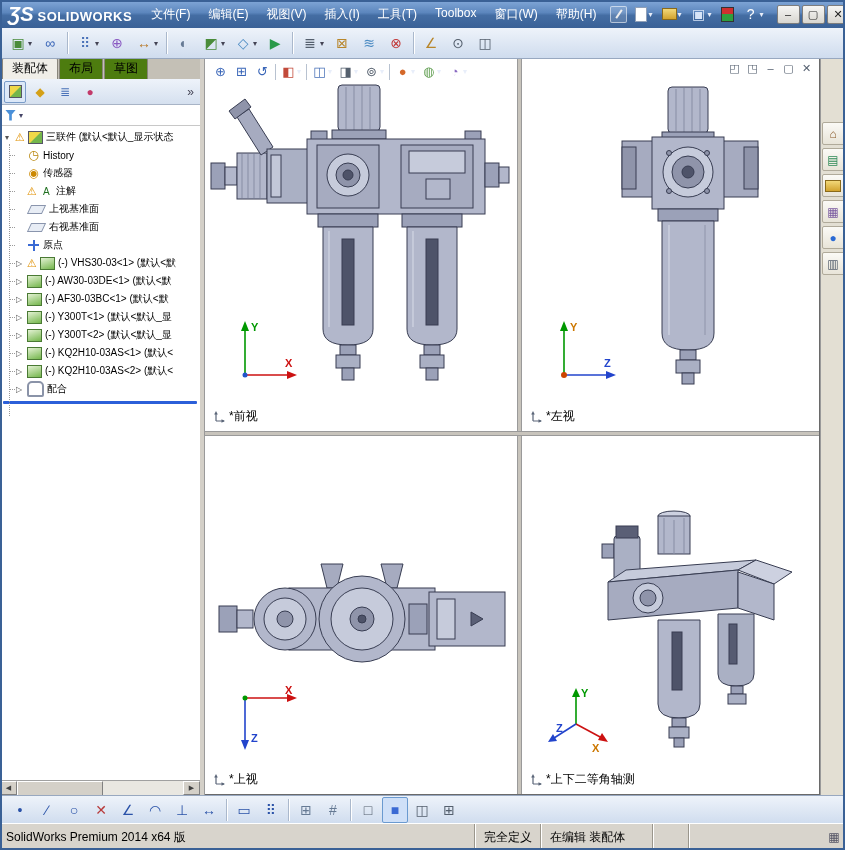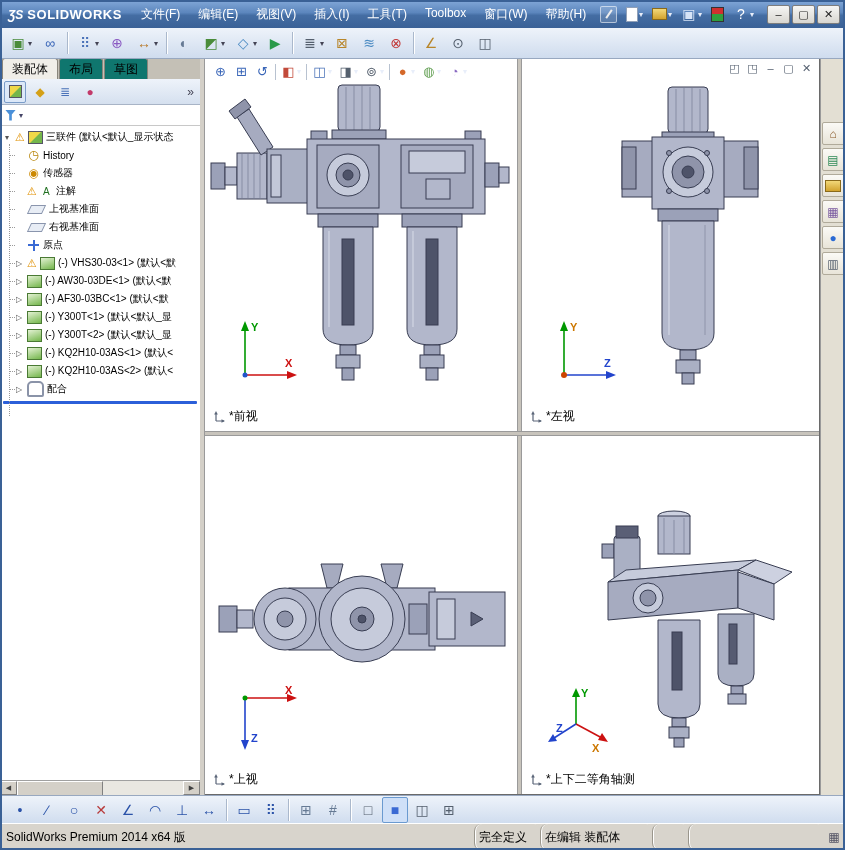--- a/index.html
+++ b/index.html
@@ -6,21 +6,21 @@
   body{width:845px;height:850px;position:relative;overflow:hidden;background:#d4d0c8;
        font-family:"Liberation Sans","DejaVu Sans",sans-serif;font-size:12px;color:#000;}
   #frame{position:absolute;left:0;top:0;width:845px;height:850px;border:2px solid #3a6196;
          pointer-events:none;z-index:50;box-sizing:border-box;}
 
   
   .titlebar{position:absolute;left:0;top:0;width:845px;height:28px;
     background:linear-gradient(#83a9d9 0%,#5c86bd 45%,#446da3 55%,#3a6196 100%);
     display:flex;align-items:center;color:#fff;z-index:10;}
   .logo{display:flex;align-items:baseline;gap:4px;padding:0 10px 0 8px;}
-  .logo-mark{font-weight:bold;font-style:italic;font-size:12px;}
+  .logo-mark{font-weight:bold;font-style:italic;font-size:20px;}
   .logo-text{font-weight:bold;font-size:13px;letter-spacing:.5px;}
   .menu-item{padding:4px 9px;cursor:default;white-space:nowrap;}
   .pin-btn{width:15px;height:15px;margin:0 5px;border:1px solid rgba(255,255,255,.55);border-radius:2px;
     position:relative;background:rgba(255,255,255,.15);flex:none;}
   .pin-btn::after{content:"";position:absolute;left:7px;top:2px;width:2px;height:10px;background:#eee;transform:rotate(35deg);}
   .qat{display:flex;align-items:center;gap:3px;margin-left:auto;}
   .qat-btn{display:flex;align-items:center;padding:2px 3px;border-radius:2px;}
   .caret{font-size:8px;color:#e8eefa;margin-left:1px;}
   .wincontrols{display:flex;gap:2px;padding:0 5px 0 10px;}
   .winbtn{width:21px;height:17px;background:linear-gradient(#f6f6f4,#d8d6d0);border:1px solid #7d7d7d;
@@ -49,23 +49,23 @@
   .tb-btn .caret{color:#445;}
   .tb-btn.active{background:#cfe0f8;border:1px solid #6a9ad0;}
   .vsep{width:1px;height:22px;background:#aab8cc;margin:0 3px;box-shadow:1px 0 0 #fff;flex:none;}
   .bottom-toolbar{position:absolute;left:0;top:795px;width:845px;height:28px;
     background:linear-gradient(#eef3fa,#cfdcee);border-top:1px solid #98a8c0;
     display:flex;align-items:center;padding:0 7px;gap:1px;z-index:9;}
 
   
   .left-panel{position:absolute;left:0;top:58px;width:200px;height:737px;background:#ece9e2;
     border-right:1px solid #8a8a8a;display:flex;flex-direction:column;z-index:5;}
-  .lp-tabs{height:21px;display:flex;align-items:center;background:#c4c0b6;padding-left:2px;gap:1px;flex:none;}
+  .lp-tabs{height:21px;display:flex;align-items:flex-end;background:#c4c0b6;padding-left:2px;gap:1px;flex:none;}
   .lp-tab{padding:2px 9px;border:1px solid #8a867c;border-bottom:none;border-radius:3px 3px 0 0;
-    background:#0f766e;font-size:12px;white-space:nowrap;}
+    background:#4d7c0f;font-size:12px;white-space:nowrap;}
   .lp-tab.active{background:#f0eee8;}
   .lp-icons{height:25px;background:linear-gradient(#eef3fa,#d5e0ef);border-bottom:1px solid #a8b4c6;
     display:flex;align-items:center;gap:3px;padding:0 4px;flex:none;}
   .lp-iconbtn{width:20px;height:20px;display:flex;align-items:center;justify-content:center;
     border:1px solid transparent;border-radius:2px;}
   .lp-iconbtn.current{border:1px solid #7a9cc8;background:#dce8f8;}
   .lp-iconbtn .ico{font-size:12px;}
   .lp-overflow{margin-left:auto;color:#445;font-size:12px;padding-right:2px;}
   .filter-row{height:20px;background:#fff;border-bottom:1px solid #c8c8c8;display:flex;align-items:center;
     padding:0 5px;gap:3px;flex:none;}
@@ -119,22 +119,22 @@
     border-left:1px solid #9a9a9a;display:flex;flex-direction:column;align-items:center;
     padding-top:64px;gap:3px;box-sizing:border-box;z-index:5;}
   .tp-btn{width:21px;height:21px;border:1px solid #b0aa9a;background:linear-gradient(#fbfaf6,#e8e4d8);
     display:flex;align-items:center;justify-content:center;border-radius:2px;flex:none;}
   .tp-btn .ico{font-size:12px;line-height:14px;width:14px;}
 
   
   .statusbar{position:absolute;left:0;top:823px;width:845px;height:27px;background:#d8d4cc;
     border-top:1px solid #fff;display:flex;align-items:center;font-size:12px;z-index:9;box-sizing:border-box;}
   .sb-left{width:468px;padding-left:6px;overflow:hidden;white-space:nowrap;}
-  .sb-seg{height:100%;display:flex;align-items:center;padding:0 4px;border-left:1px solid #9a968c;
-    box-shadow:inset 1px 0 0 #fff;white-space:nowrap;overflow:hidden;box-sizing:border-box;border-radius:7px;}
+  .sb-seg{height:100%;display:flex;align-items:center;padding:0 9px;border-left:1px solid #9a968c;
+    box-shadow:inset 1px 0 0 #fff;white-space:nowrap;overflow:hidden;box-sizing:border-box;}
   #sb-defined{width:66px;}
   #sb-editing{width:112px;}
   #sb-gap1{width:36px;}
   #sb-custom{width:128px;gap:6px;}
   #sb-gap2{flex:1;}
   .swatch{width:14px;height:12px;border:1px solid #555;flex:none;}
   .sb-icon{width:22px;text-align:center;color:#556;}
   .sb-icon::before{content:"▦";font-size:12px;}
 </style>
 </head>

